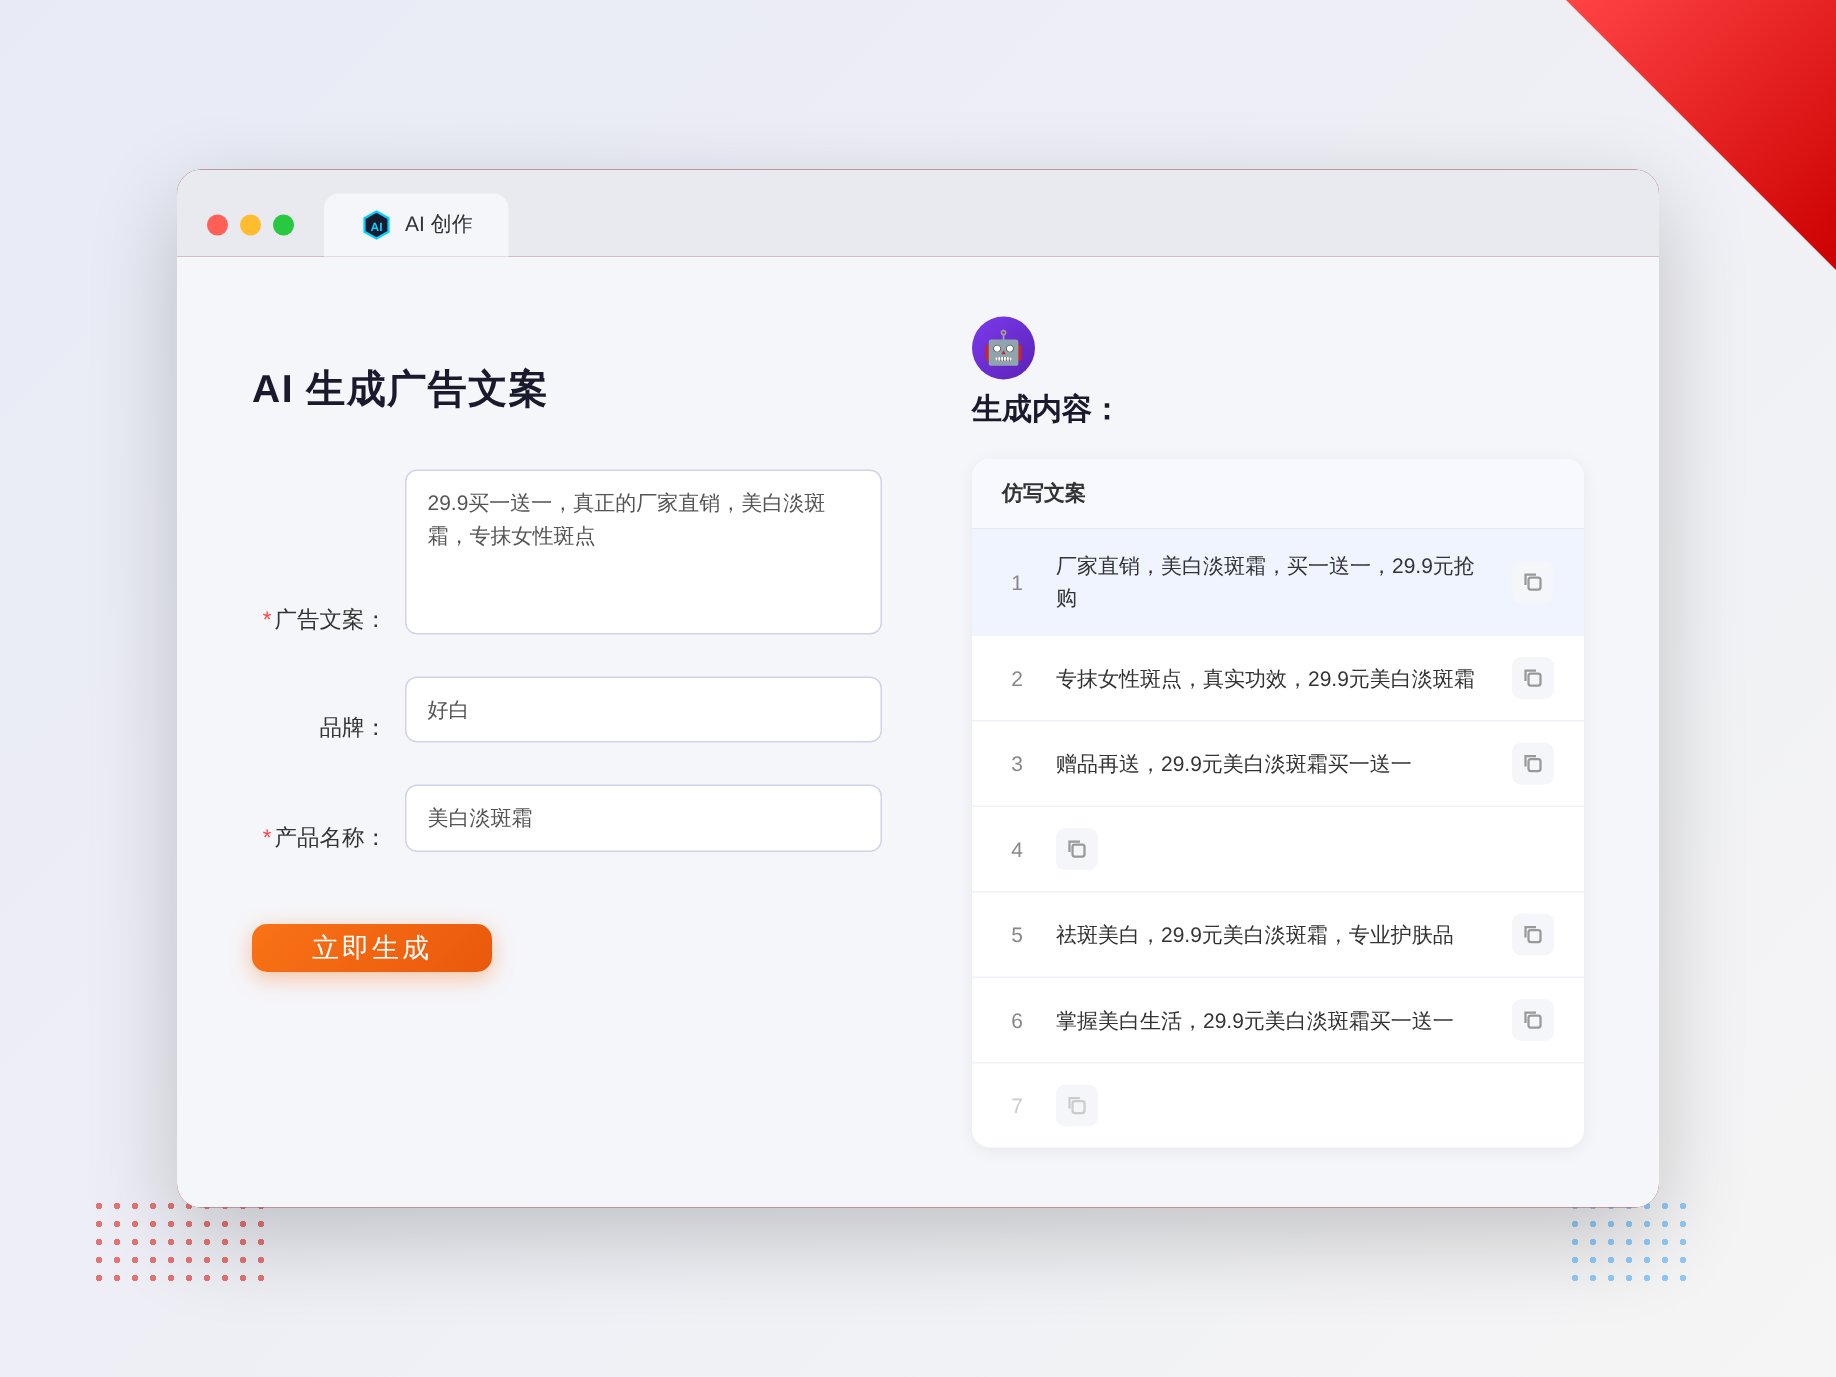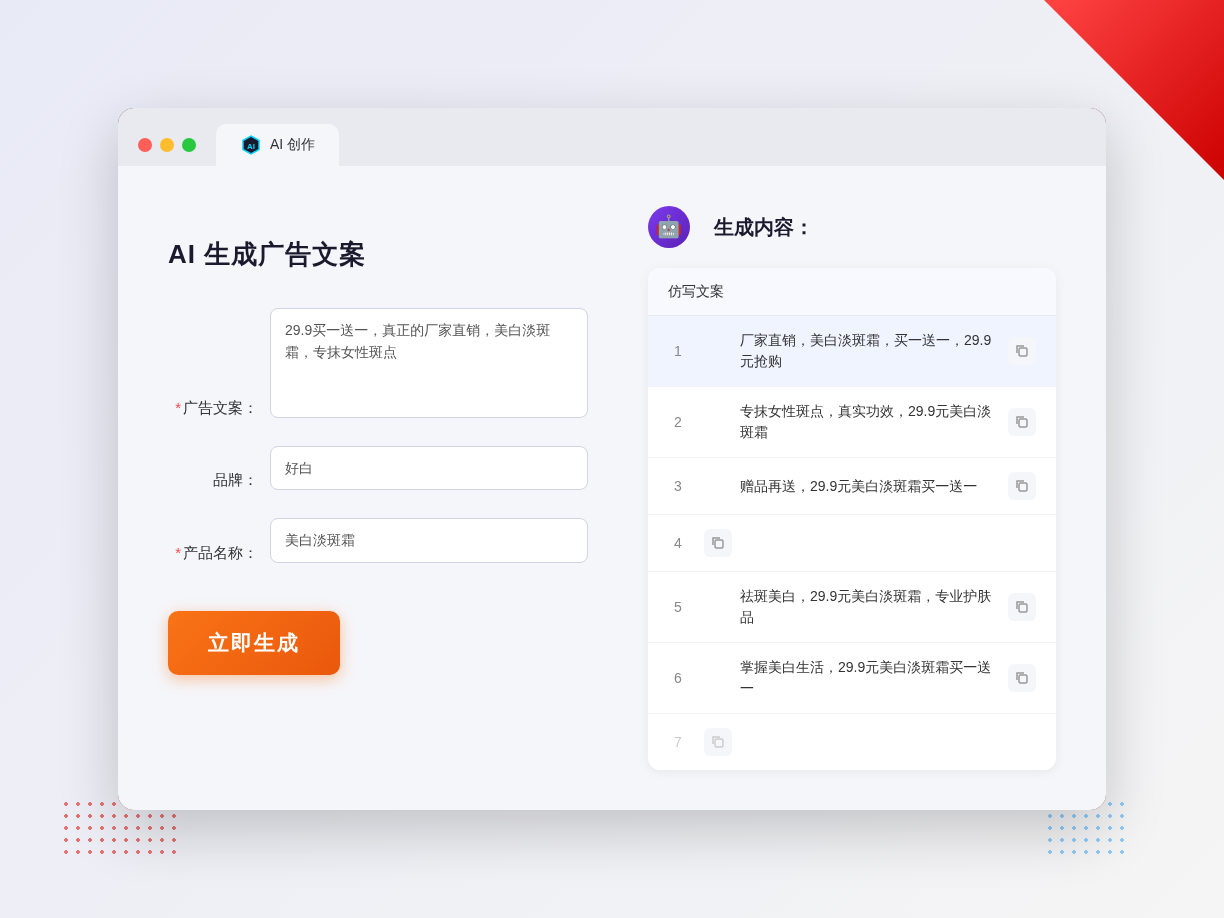--- a/index.html
+++ b/index.html
@@ -161,39 +161,40 @@
 
     textarea.form-input {
       height: 110px;
     }
 
     .generate-btn {
       background: linear-gradient(135deg, #f97316, #ea580c);
       color: white;
       border: none;
       border-radius: 10px;
-      padding: 18px 40px;
-      font-size: 21px;
-      font-weight: 700;
+      padding: 4px 40px;
+      font-size: 18px;
+      font-weight: 400;
       cursor: pointer;
       margin-top: 20px;
       letter-spacing: 2px;
       box-shadow: 0 4px 15px rgba(249, 115, 22, 0.4);
     }
 
     
     .right-panel {
       flex: 1;
     }
 
     .right-header {
       display: flex;
-      align-items: center;
-      gap: 24px;
+      align-items: flex-start;
+      gap: 6px;
       margin-bottom: 20px;
+      flex-direction: column;
     }
 
     .robot-icon {
       width: 42px;
       height: 42px;
       background: linear-gradient(135deg, #7c3aed, #5b21b6);
       border-radius: 50%;
       display: flex;
       align-items: center;
       justify-content: center;
@@ -221,21 +222,21 @@
     }
 
     .table-header {
       background: #f8f9ff;
       padding: 14px 20px;
       border-bottom: 1px solid #e8eaf0;
     }
 
     .table-header-text {
       font-size: 14px;
-      font-weight: 400;
+      font-weight: 700;
       color: #333;
     }
 
     .table-row {
       display: flex;
       align-items: center;
       padding: 14px 20px;
       border-bottom: 1px solid #f0f2f8;
       gap: 16px;
     }
@@ -249,21 +250,20 @@
       color: #888;
       min-width: 20px;
       text-align: center;
     }
 
     .row-text {
       flex: 1;
       font-size: 14px;
       color: #333;
       line-height: 1.5;
-      margin-left: 36px;
     }
 
     .row-text.muted {
       color: #aaa;
     }
 
     .copy-icon {
       width: 28px;
       height: 28px;
       background: #f5f6fa;

